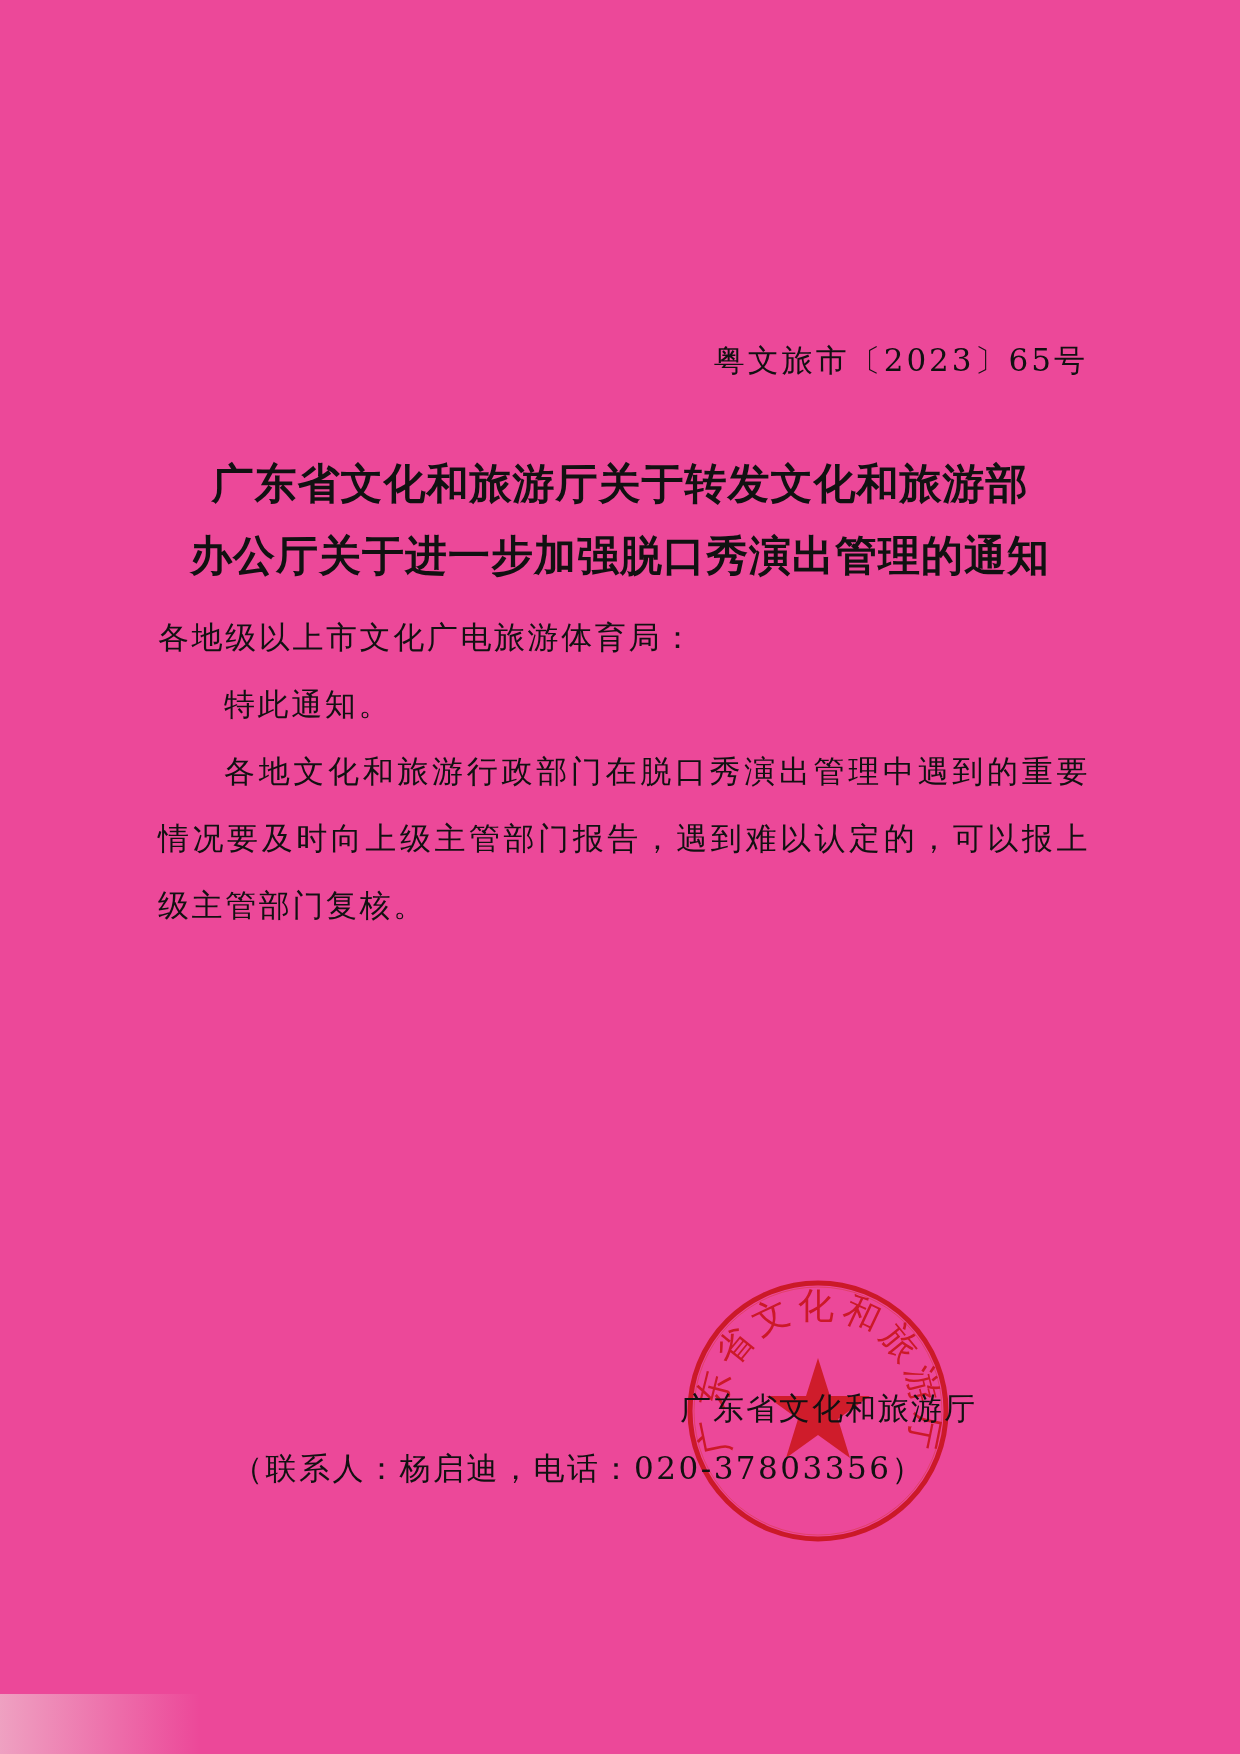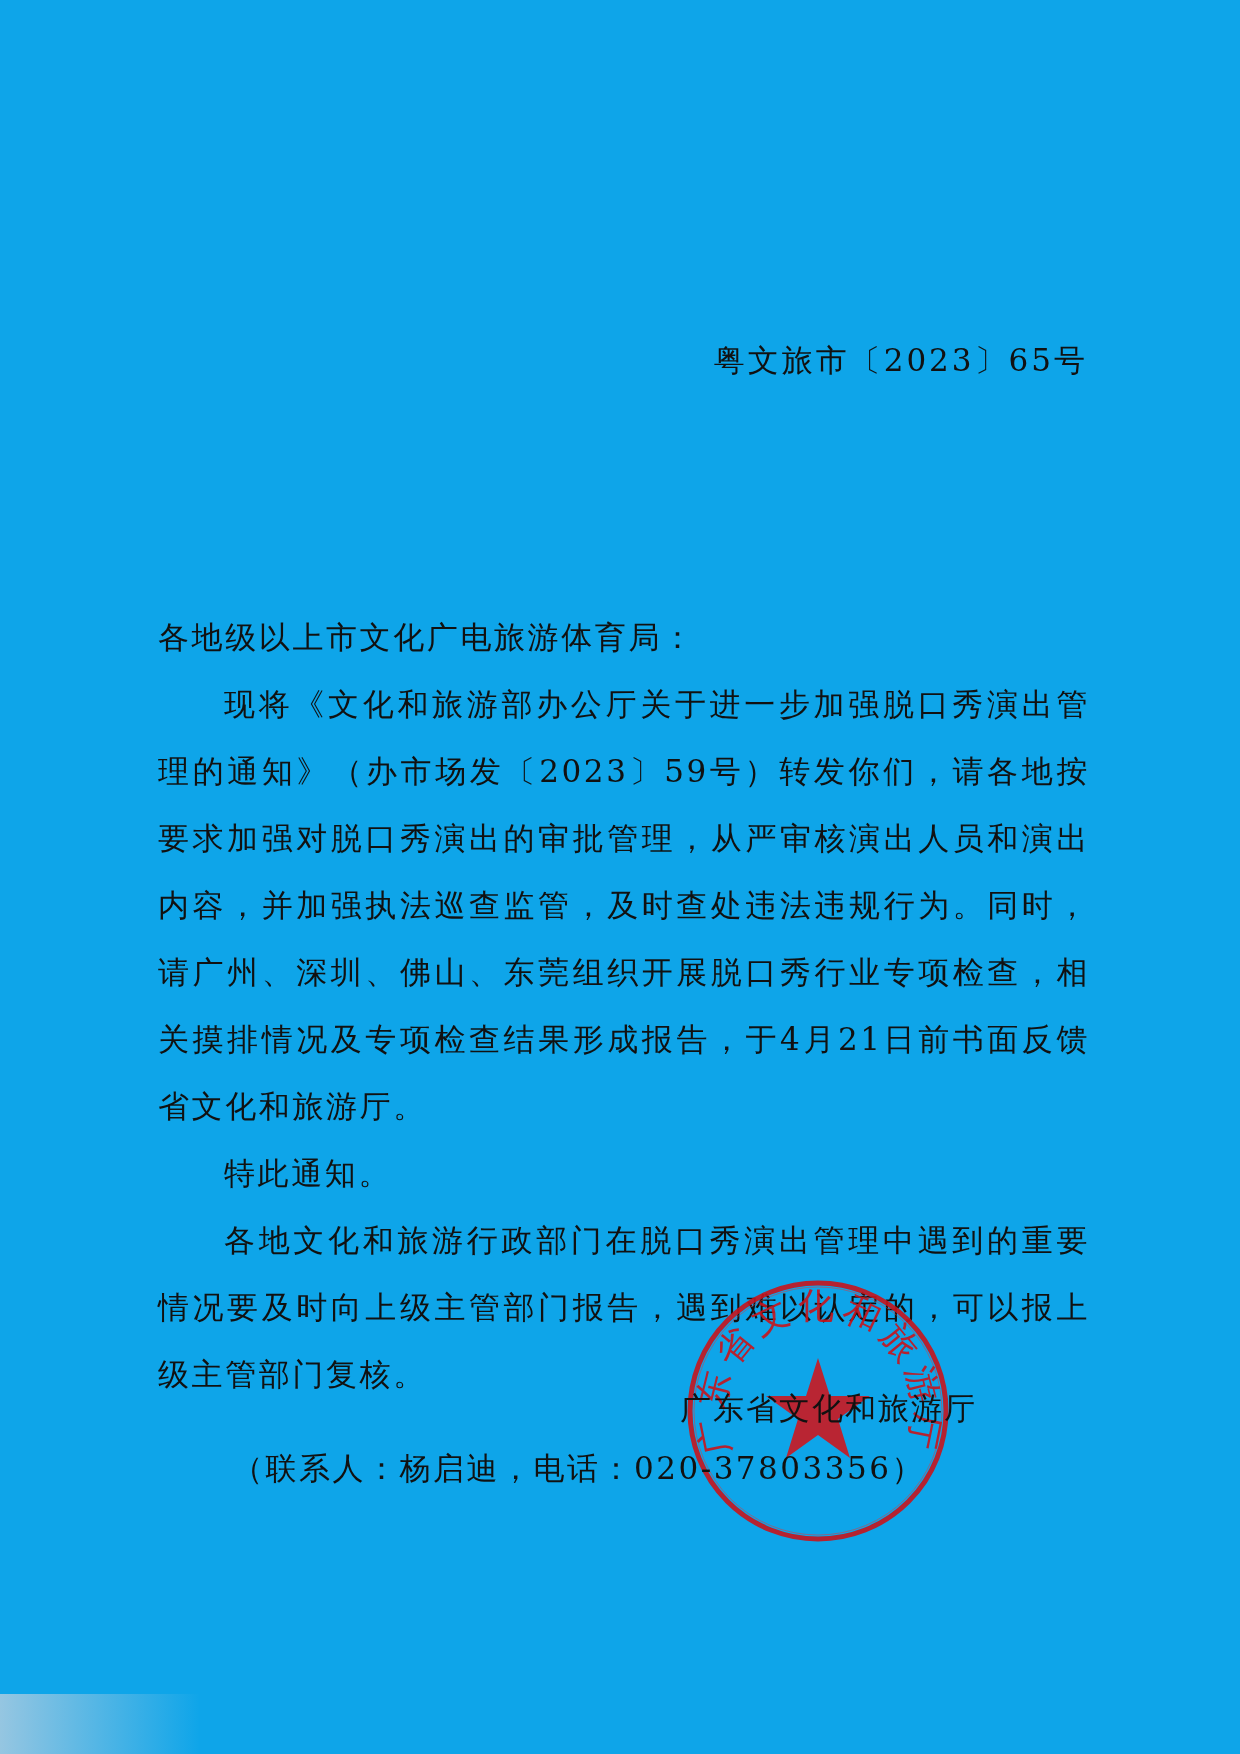--- a/index.html
+++ b/index.html
@@ -1,18 +1,18 @@
 <!DOCTYPE html>
 <html><head>
 <meta charset="utf-8">
 <style>
   html, body { margin: 0; padding: 0; background: #ffffff; }
   body { width: 1240px; height: 1754px; position: relative; overflow: hidden;
          font-family: "DejaVu Serif", "Liberation Serif", serif; color: #111; }
-  .page { position: absolute; left: 0; top: 0; width: 1240px; height: 1754px; background: #0ea5e9; }
+  .page { position: absolute; left: 0; top: 0; width: 1240px; height: 1754px; background: #ec4899; }
   .docno { position: absolute; right: 152px; top: 340px; font-size: 31px; letter-spacing: 3px; white-space: nowrap; }
   .title { position: absolute; left: 140px; width: 960px; text-align: center; top: 448px;
            font-family: "DejaVu Sans", "Liberation Sans", sans-serif; font-weight: bold;
            font-size: 42px; line-height: 72px; letter-spacing: 1px; }
   .title div { white-space: nowrap; }
   .body { position: absolute; left: 158px; width: 932px; top: 604px;
           font-size: 31px; line-height: 67px; letter-spacing: 2.6px; text-align: justify; }
   .body p { margin: 0; }
   .indent { text-indent: 66px; }
   .salutation { }
@@ -23,24 +23,27 @@
   .bottom-tint { position: absolute; left: 0; bottom: 0; width: 200px; height: 60px;
                  background: linear-gradient(90deg, rgba(240,220,220,0.6), rgba(255,255,255,0)); }
 </style>
 </head>
 <body>
 
 <div class="page">
 
   <div class="docno">粤文旅市〔2023〕65号</div>
 
+  <div class="title">
+    <div>广东省文化和旅游厅关于转发文化和旅游部</div>
+    <div>办公厅关于进一步加强脱口秀演出管理的通知</div>
+  </div>
 
   <div class="body">
     <p class="salutation">各地级以上市文化广电旅游体育局：</p>
-    <p class="indent">现将《文化和旅游部办公厅关于进一步加强脱口秀演出管理的通知》（办市场发〔2023〕59号）转发你们，请各地按要求加强对脱口秀演出的审批管理，从严审核演出人员和演出内容，并加强执法巡查监管，及时查处违法违规行为。同时，请广州、深圳、佛山、东莞组织开展脱口秀行业专项检查，相关摸排情况及专项检查结果形成报告，于4月21日前书面反馈省文化和旅游厅。</p>
     <p class="indent">特此通知。</p>
     <p class="indent">各地文化和旅游行政部门在脱口秀演出管理中遇到的重要情况要及时向上级主管部门报告，遇到难以认定的，可以报上级主管部门复核。</p>
   </div>
 
   <svg class="seal" viewBox="0 0 266 266" xmlns="http://www.w3.org/2000/svg">
     <defs>
       <path id="sealArc" d="M 48 175 A 95 95 0 1 1 220 175"></path>
     </defs>
     <circle cx="133" cy="133" r="128" fill="none" stroke="#c8141c" stroke-width="5"></circle>
     <circle cx="133" cy="133" r="124" fill="none" stroke="#d83a40" stroke-width="1" opacity="0.6"></circle>

